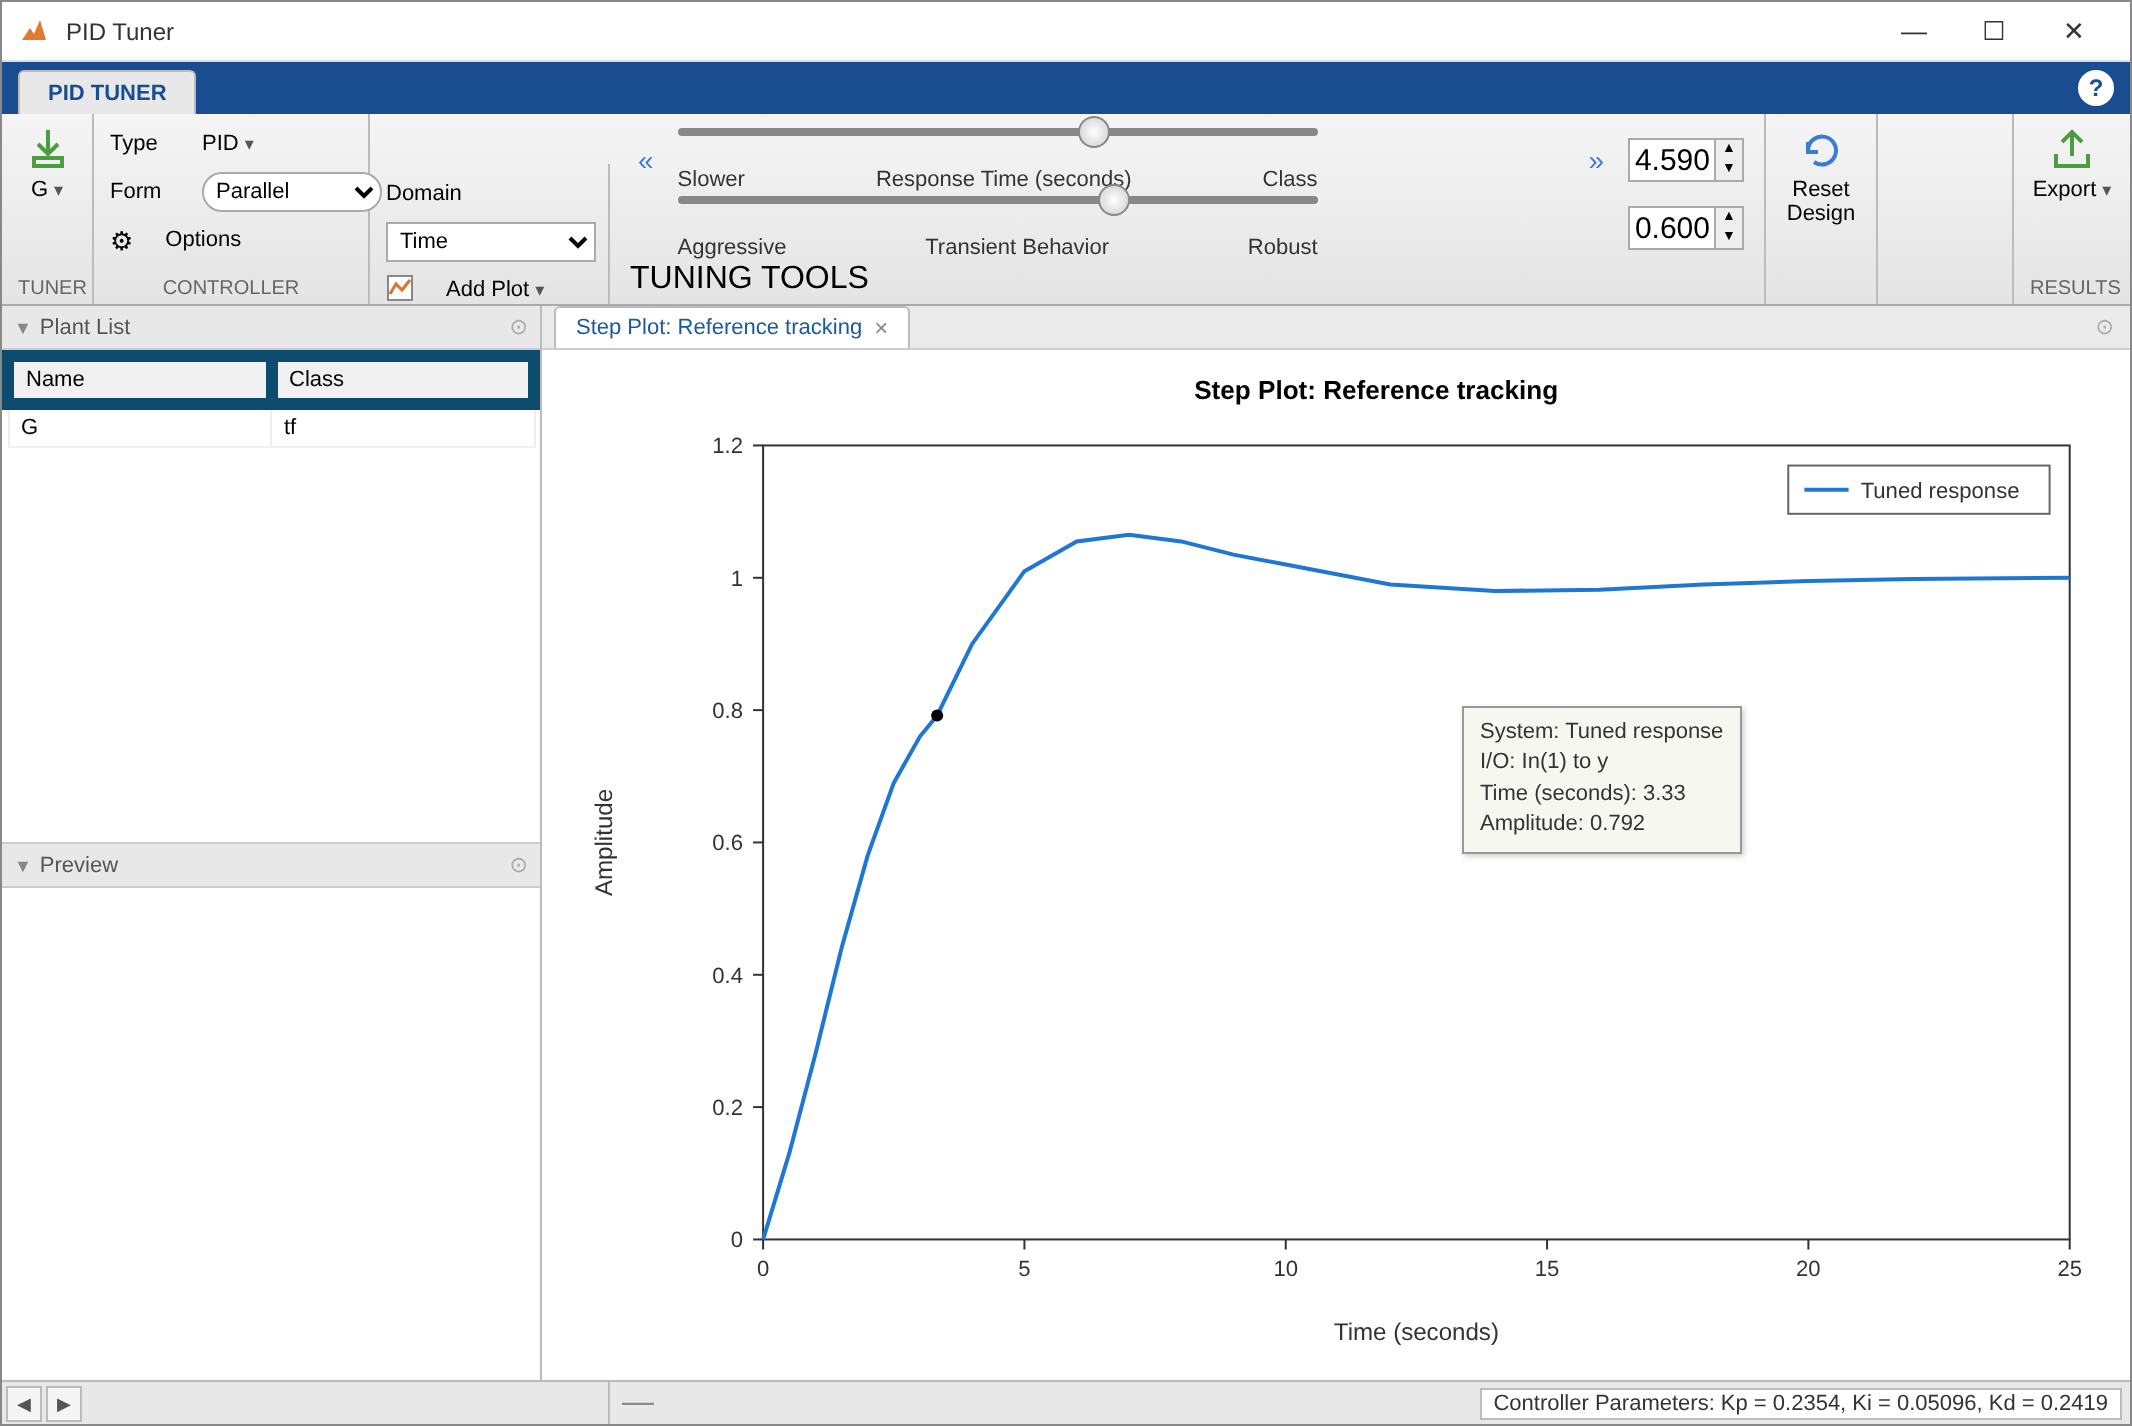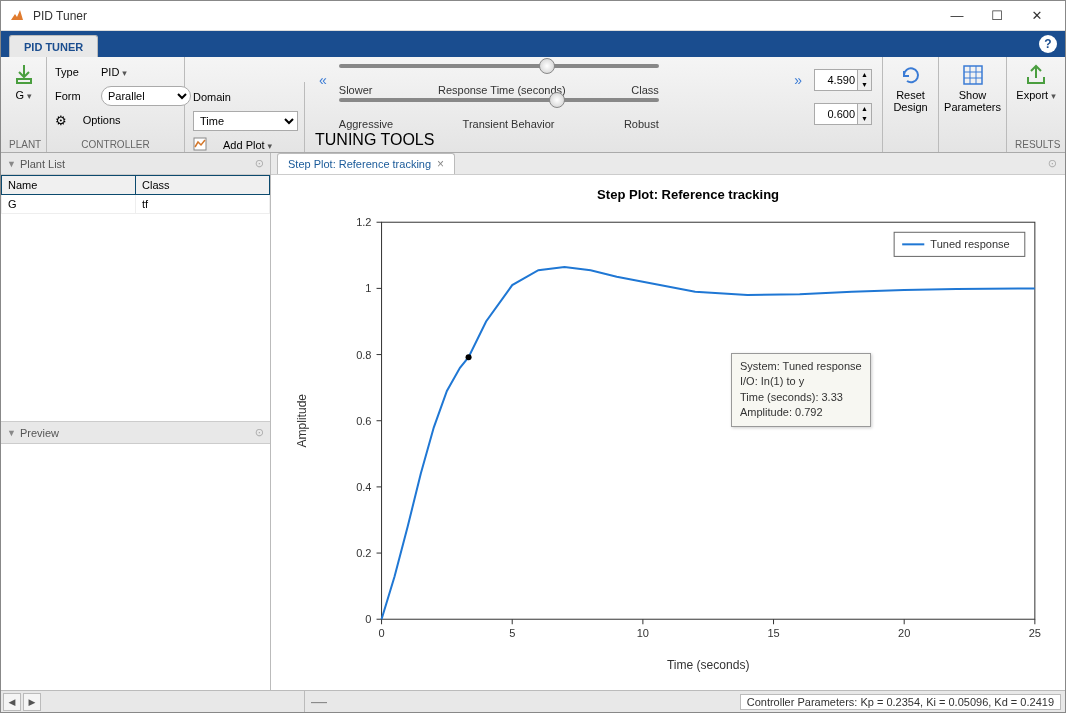--- a/index.html
+++ b/index.html
@@ -23,33 +23,33 @@
 .rgroup .glabel { font-size: 10px; color: #666; text-align: center; padding-top: 2px; }
 .bigbtn { display: flex; flex-direction: column; align-items: center; justify-content: center; padding: 2px 6px; font-size: 11px; }
 .bigbtn .icn { width: 24px; height: 24px; margin-bottom: 2px; display:flex; align-items:center; justify-content:center; }
 .smallrow { display: flex; align-items: center; gap: 16px; font-size: 11px; height: 22px; }
 .sel { font-size: 11px; border: 1px solid #aaa; background: #fff; height: 20px; padding: 0 2px; }
 .slidergrp { flex: 1; border-right: 1px solid #bbb; padding: 6px 10px 2px; display:flex; flex-direction:column; }
 .slrow { display:flex; align-items:center; gap:8px; height:34px; }
 .track { width: 320px; height: 4px; background: #888; border-radius:2px; position:relative; }
 .thumb { position:absolute; top:-6px; width:16px; height:16px; background: radial-gradient(#fff,#ccc); border:1px solid #888; border-radius:50%; }
 .spin { display:flex; align-items:center; border:1px solid #aaa; background:#fff; height:22px; }
-.spin input { width:42px; border:none; text-align:right; font-size:11px; padding-right:2px; }
+.spin input { width:42px; border:none; text-align:right; font-size:15px; padding-right:2px; }
 .spin .arrows { width:14px; display:flex; flex-direction:column; }
 .spin .arrows div { height:10px; font-size:7px; text-align:center; line-height:9px; border-left:1px solid #aaa; background:#eee; }
 .chev { font-size:14px; color:#3a7bd5; padding:0 4px; }
 
 
 .content { flex:1; display:flex; min-height:0; }
 .leftpanel { width:270px; background:#f7f7f7; border-right:1px solid #bbb; display:flex; flex-direction:column; }
 .panelhdr { height:22px; background:#e8e8e8; border-bottom:1px solid #ccc; display:flex; align-items:center; padding:0 6px; font-size:11px; color:#555; }
 .panelhdr .tri { margin-right:4px; color:#888; font-size:9px; }
 .panelhdr .gear { margin-left:auto; color:#aaa; font-size:11px; }
 .tbl { width:100%; font-size:11px; border-collapse:collapse; background:#fff; }
-.tbl th { background:#f0f0f0; border:1px solid #0c4a6e; padding:3px 6px; text-align:left; font-weight:normal; }
+.tbl th { background:#f0f0f0; border:6px solid #0c4a6e; padding:3px 6px; text-align:left; font-weight:normal; }
 .tbl td { border:1px solid #eee; padding:3px 6px; border-top:none; }
 .plantlist { flex:1; overflow:auto; background:#fff; border-bottom:1px solid #ccc; }
 .preview { flex:1; background:#fff; }
 
 .rightpanel { flex:1; display:flex; flex-direction:column; background:#fff; }
 .plottabs { height:22px; background:#eaeaea; border-bottom:1px solid #ccc; display:flex; align-items:center; }
 .plottab { background:#fff; border:1px solid #bbb; border-bottom:none; font-size:11px; color:#1a5a99; padding:3px 10px; border-radius:3px 3px 0 0; margin-left:6px; display:flex; align-items:center; gap:6px; }
 .plottab .x { color:#888; font-size:12px; }
 .plottabs .gear { margin-left:auto; margin-right:8px; color:#aaa; font-size:11px; }
 
@@ -92,21 +92,21 @@
       <div class="bigbtn">
         <span class="icn">
           <svg viewBox="0 0 24 24">
               <path d="M12 2 L12 14 M7 9 L12 14 L17 9" stroke="#4a9e3f" stroke-width="2" fill="none"></path>
               <rect x="5" y="16" width="14" height="4" fill="none" stroke="#4a9e3f" stroke-width="2"></rect>
             </svg>
         </span>
         <span class="caret">G</span>
       </div>
     </div>
-    <div class="glabel">PLANT</div>
+    <div class="glabel">TUNER</div>
   </div>
 
   <div class="rgroup" style="width:138px;">
     <div class="body" style="flex-direction:column; gap:2px; width:100%;">
       <div class="smallrow">
         <span style="width:30px;">Type</span>
         <span class="caret">PID</span>
       </div>
       <div class="smallrow">
         <span style="width:30px;">Form</span>
@@ -200,35 +200,20 @@
               <path d="M5 8 L5 13 L10 13" fill="none" stroke="#3a7bd5" stroke-width="2"></path>
             </svg>
           </span>
         <span>Reset</span>
         <span>Design</span>
       </div>
     </div>
     <div class="glabel"></div>
   </div>
   <div class="rgroup" style="width:68px; border-right:1px solid #bbb;">
-    <div class="body" style="justify-content:center;">
-      <div class="bigbtn">
-        <span class="icn">
-            <svg viewBox="0 0 24 24">
-              <rect x="3" y="3" width="18" height="18" fill="none" stroke="#3a7bd5" stroke-width="1.5"></rect>
-              <line x1="3" y1="9" x2="21" y2="9" stroke="#3a7bd5"></line>
-              <line x1="3" y1="15" x2="21" y2="15" stroke="#3a7bd5"></line>
-              <line x1="9" y1="3" x2="9" y2="21" stroke="#3a7bd5"></line>
-              <line x1="15" y1="3" x2="15" y2="21" stroke="#3a7bd5"></line>
-            </svg>
-          </span>
-        <span>Show</span>
-        <span>Parameters</span>
-      </div>
-    </div>
     <div class="glabel"></div>
   </div>
   <div class="rgroup" style="width:58px; border-right:none;">
     <div class="body" style="justify-content:center;">
       <div class="bigbtn">
         <span class="icn">
             <svg viewBox="0 0 24 24">
               <path d="M4 14 L4 20 L20 20 L20 14" fill="none" stroke="#4a9e3f" stroke-width="2"></path>
               <path d="M12 3 L12 15 M7 10 L12 15 L17 10" fill="none" stroke="#4a9e3f" stroke-width="2" transform="rotate(180 12 9)"></path>
             </svg>

